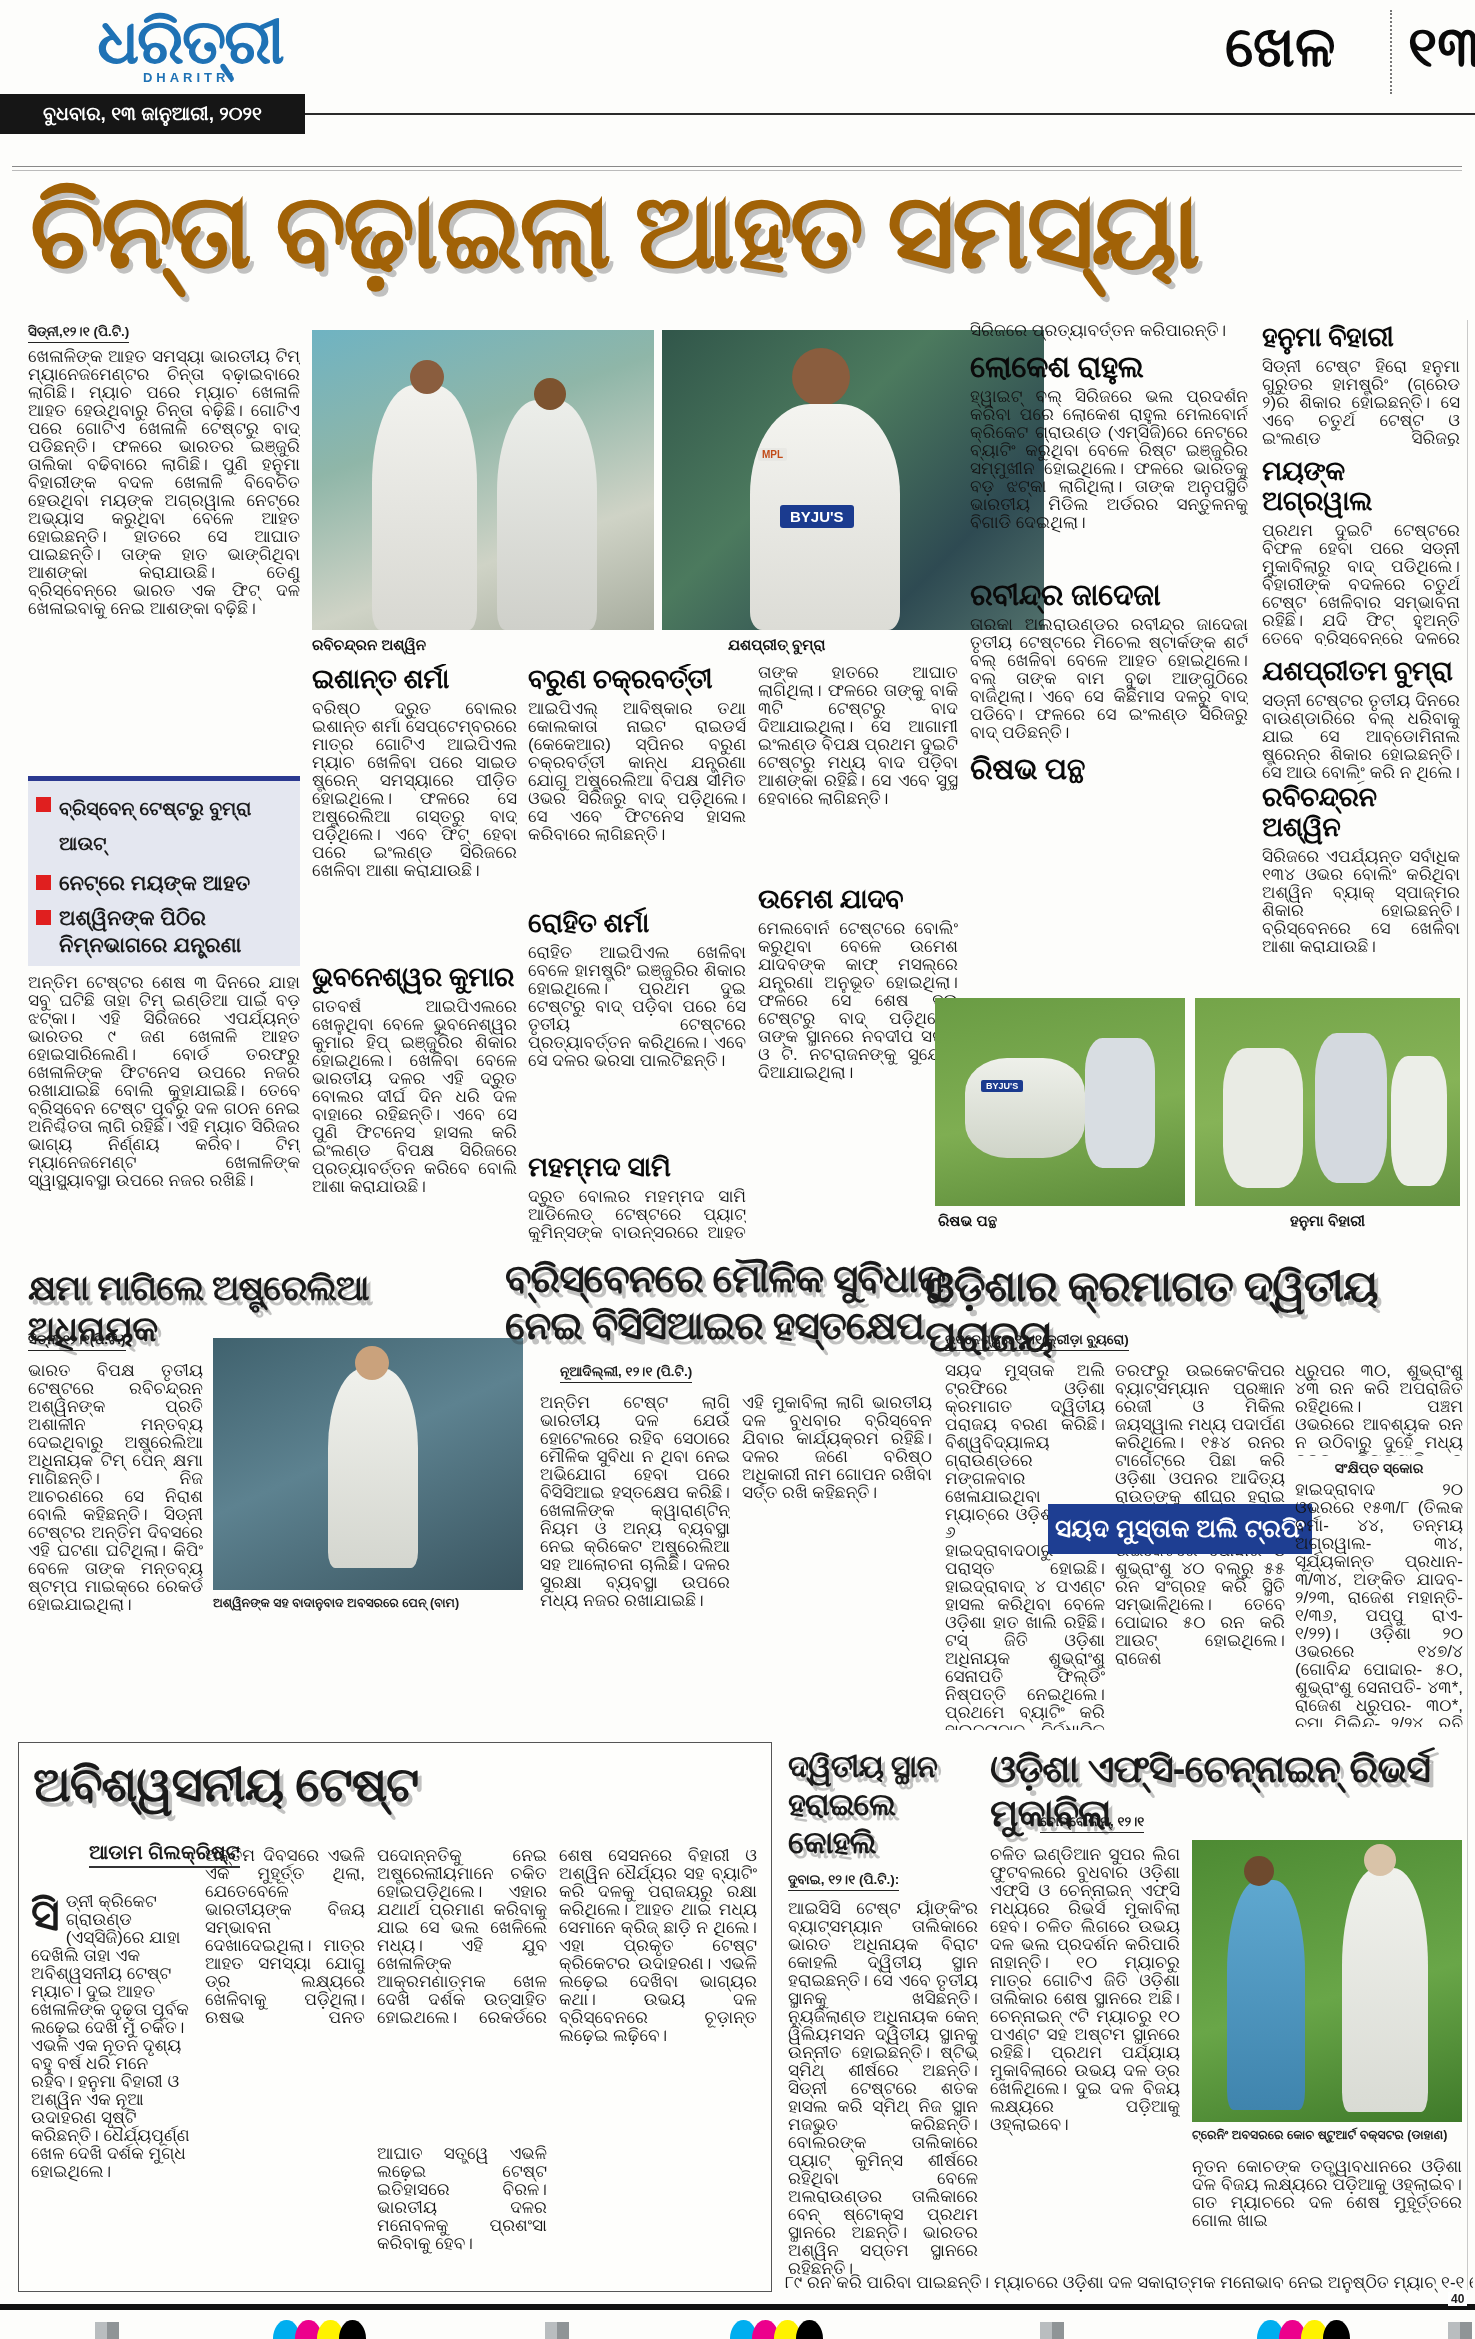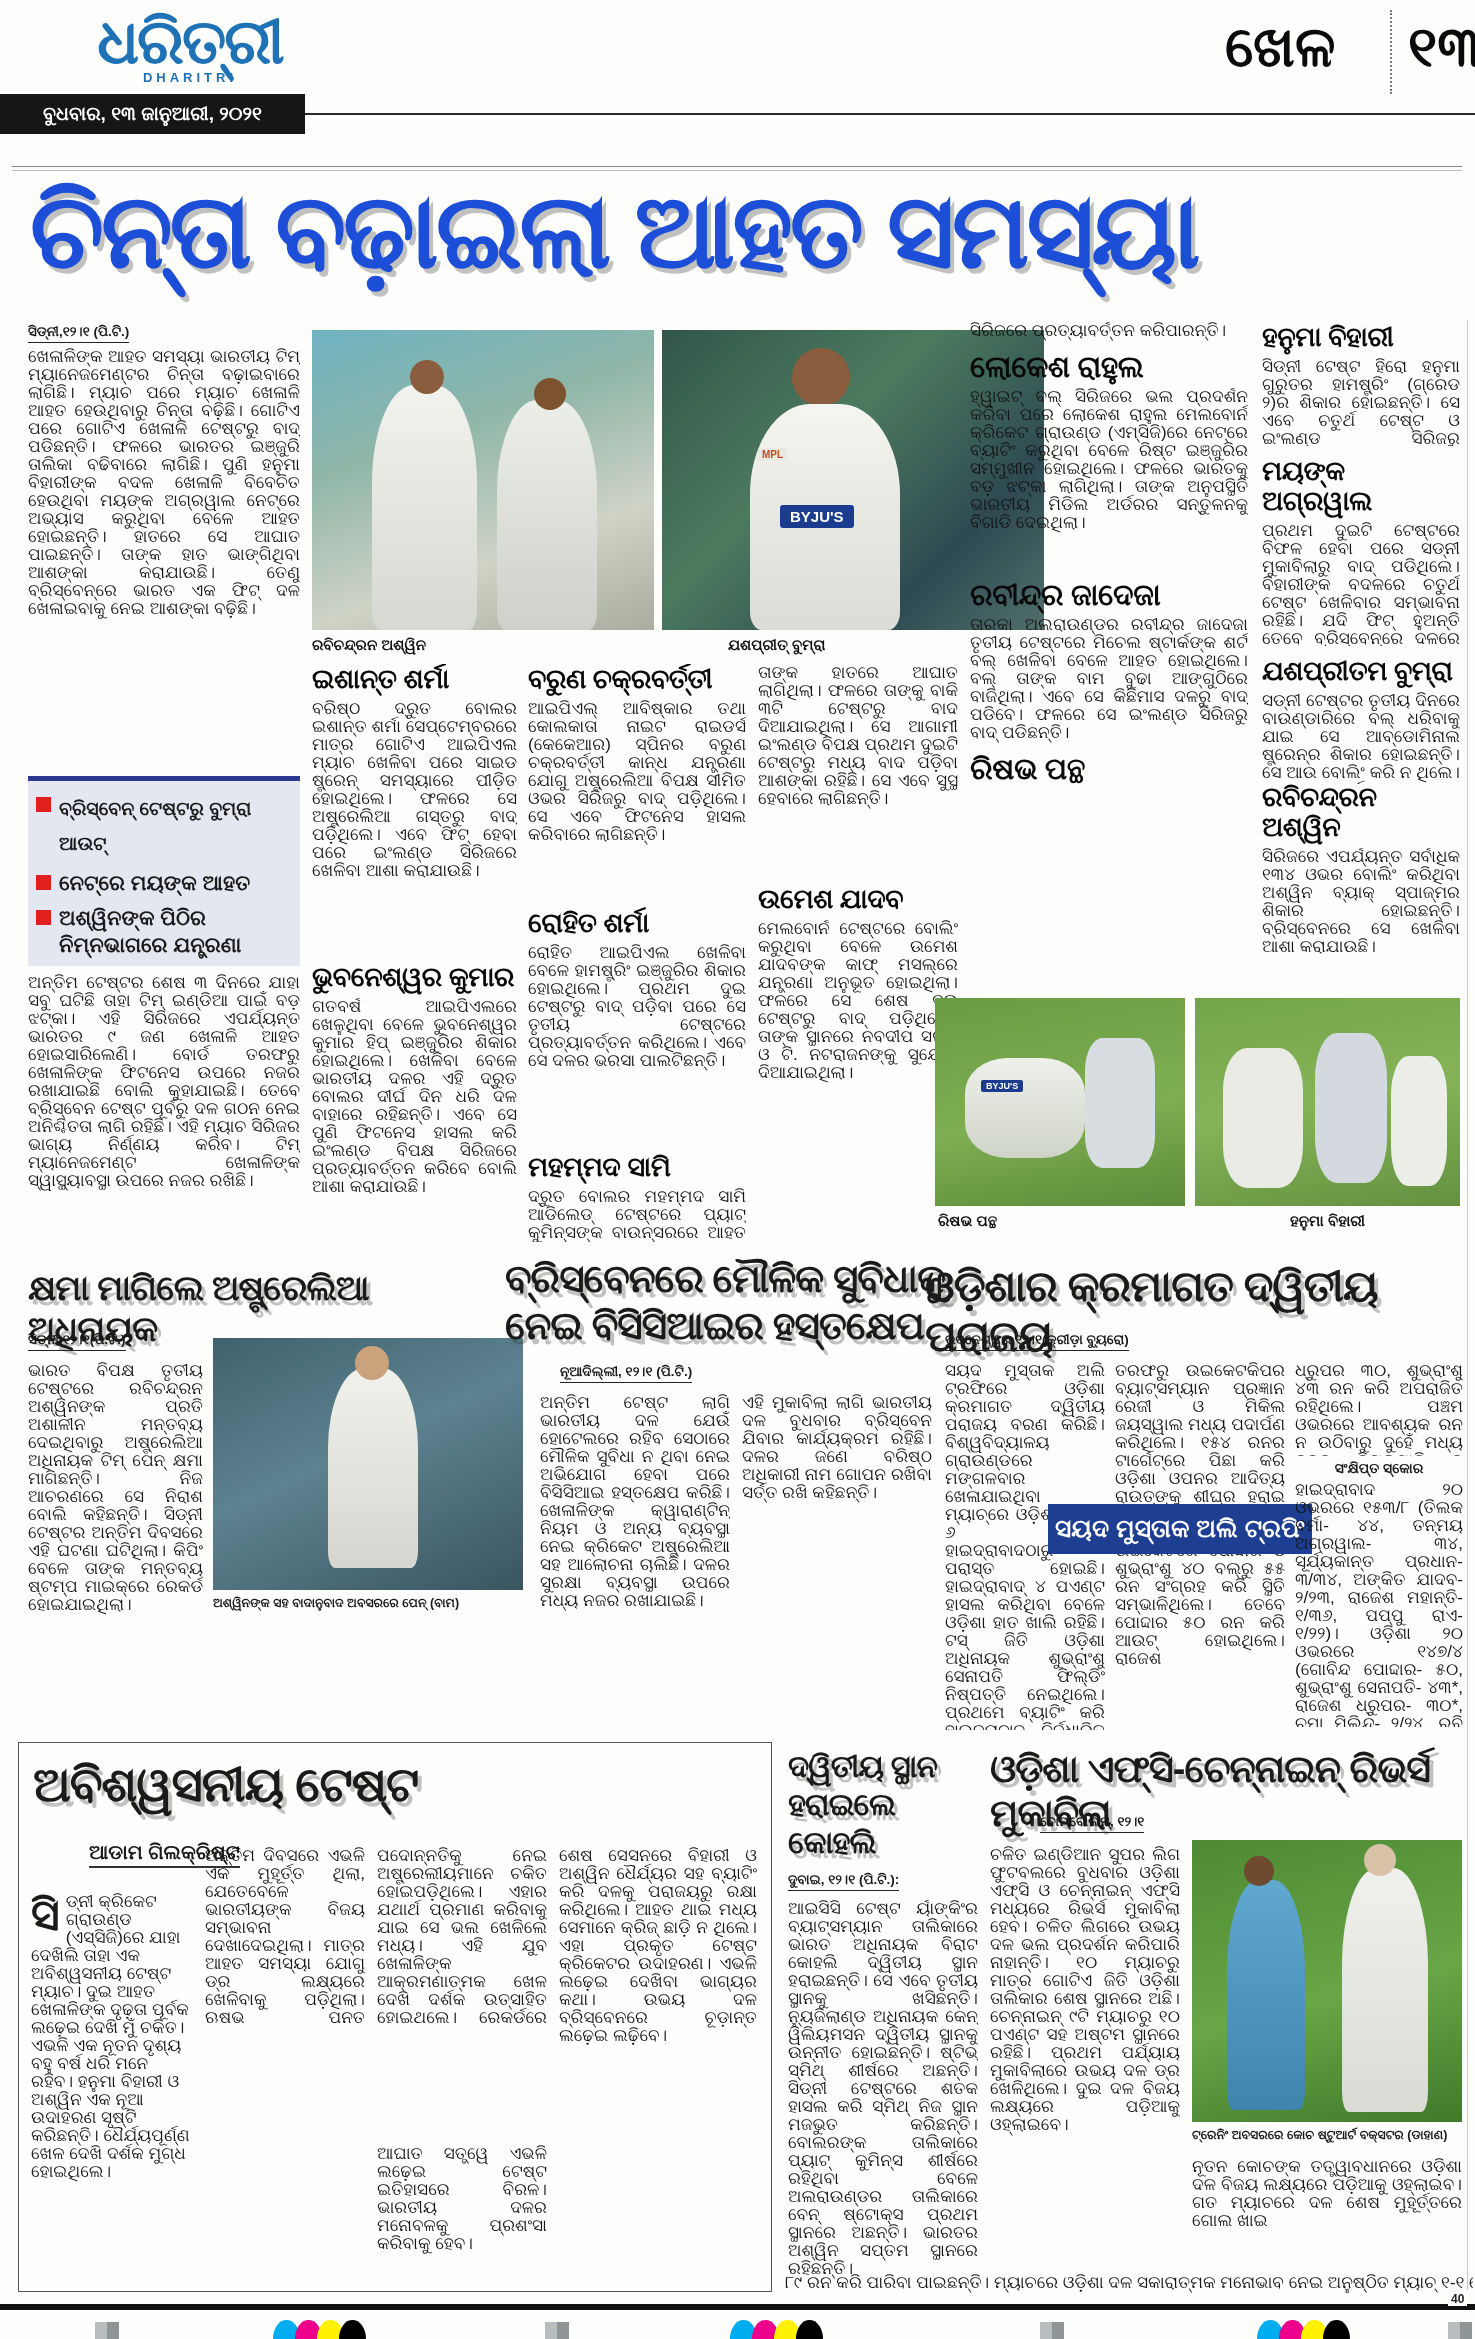--- a/index.html
+++ b/index.html
@@ -32,21 +32,21 @@
     </div>
     <div class="abs" style="left:0;top:94px;width:305px;height:40px;background:#161616;color:#fff;display:flex;align-items:center;justify-content:center;">
       <span style="font-size:19px;font-weight:bold;">ବୁଧବାର, ୧୩ ଜାନୁଆରୀ, ୨୦୨୧</span>
     </div>
     <div class="abs" style="left:1225px;top:14px;font-size:56px;font-weight:800;color:#0a0a0a;">ଖେଳ</div>
     <div class="abs" style="left:1390px;top:10px;height:84px;border-left:2px dotted #777;"></div>
     <div class="abs" style="left:1408px;top:14px;font-size:56px;font-weight:800;color:#0a0a0a;">୧୩</div>
     <div class="abs" style="left:12px;top:166px;width:1450px;height:3px;border-top:1px solid #888;border-bottom:1px solid #bbb;"></div>
   </div>
 
-  <div class="abs head-shadow" style="left:30px;top:172px;width:1430px;font-size:104px;line-height:118px;font-weight:800;color:#1d4ed8;letter-spacing:-3px;white-space:nowrap;">ଚିନ୍ତା ବଢ଼ାଇଲା ଆହତ ସମସ୍ୟା</div>
+  <div class="abs head-shadow" style="left:30px;top:172px;width:1430px;font-size:104px;line-height:118px;font-weight:800;color:#a16207;letter-spacing:-3px;white-space:nowrap;">ଚିନ୍ତା ବଢ଼ାଇଲା ଆହତ ସମସ୍ୟା</div>
 
   <div class="abs" style="left:28px;top:322px;width:272px;height:920px;">
     <span class="dateline">ସିଡ୍ନୀ,୧୨।୧ (ପି.ଟି.)</span>
     <div class="body-txt" style="height:420px;">ଖେଳାଳିଙ୍କ ଆହତ ସମସ୍ୟା ଭାରତୀୟ ଟିମ୍ ମ୍ୟାନେଜମେଣ୍ଟର ଚିନ୍ତା ବଢ଼ାଇବାରେ ଲାଗିଛି। ମ୍ୟାଚ ପରେ ମ୍ୟାଚ ଖେଳାଳି ଆହତ ହେଉଥିବାରୁ ଚିନ୍ତା ବଢ଼ିଛି। ଗୋଟିଏ ପରେ ଗୋଟିଏ ଖେଳାଳି ଟେଷ୍ଟରୁ ବାଦ୍ ପଡିଛନ୍ତି। ଫଳରେ ଭାରତର ଇଞ୍ଜୁରି ତାଲିକା ବଢିବାରେ ଲାଗିଛି। ପୁଣି ହନୁମା ବିହାରୀଙ୍କ ବଦଳ ଖେଳାଳି ବିବେଚିତ ହେଉଥିବା ମୟଙ୍କ ଅଗ୍ରୱାଲ ନେଟ୍‌ରେ ଅଭ୍ୟାସ କରୁଥିବା ବେଳେ ଆହତ ହୋଇଛନ୍ତି। ହାତରେ ସେ ଆଘାତ ପାଇଛନ୍ତି। ତାଙ୍କ ହାତ ଭାଙ୍ଗିଥିବା ଆଶଙ୍କା କରାଯାଉଛି। ତେଣୁ ବ୍ରିସ୍‌ବେନ୍‌ରେ ଭାରତ ଏକ ଫିଟ୍ ଦଳ ଖେଳାଇବାକୁ ନେଇ ଆଶଙ୍କା ବଢ଼ିଛି।</div>
     <div style="margin:8px 0;background:#e4e7f0;border-top:5px solid #2b3990;padding:10px 8px 8px 8px;">
       <div style="display:flex;gap:8px;margin-bottom:8px;">
         <span style="width:15px;height:15px;background:#e01f1f;margin-top:6px;flex:none;"></span>
         <span style="font-size:19px;font-weight:bold;line-height:35px;">ବ୍ରିସ୍‌ବେନ୍ ଟେଷ୍ଟରୁ ବୁମ୍ରା ଆଉଟ୍</span>
       </div>
       <div style="display:flex;gap:8px;margin-bottom:8px;">

